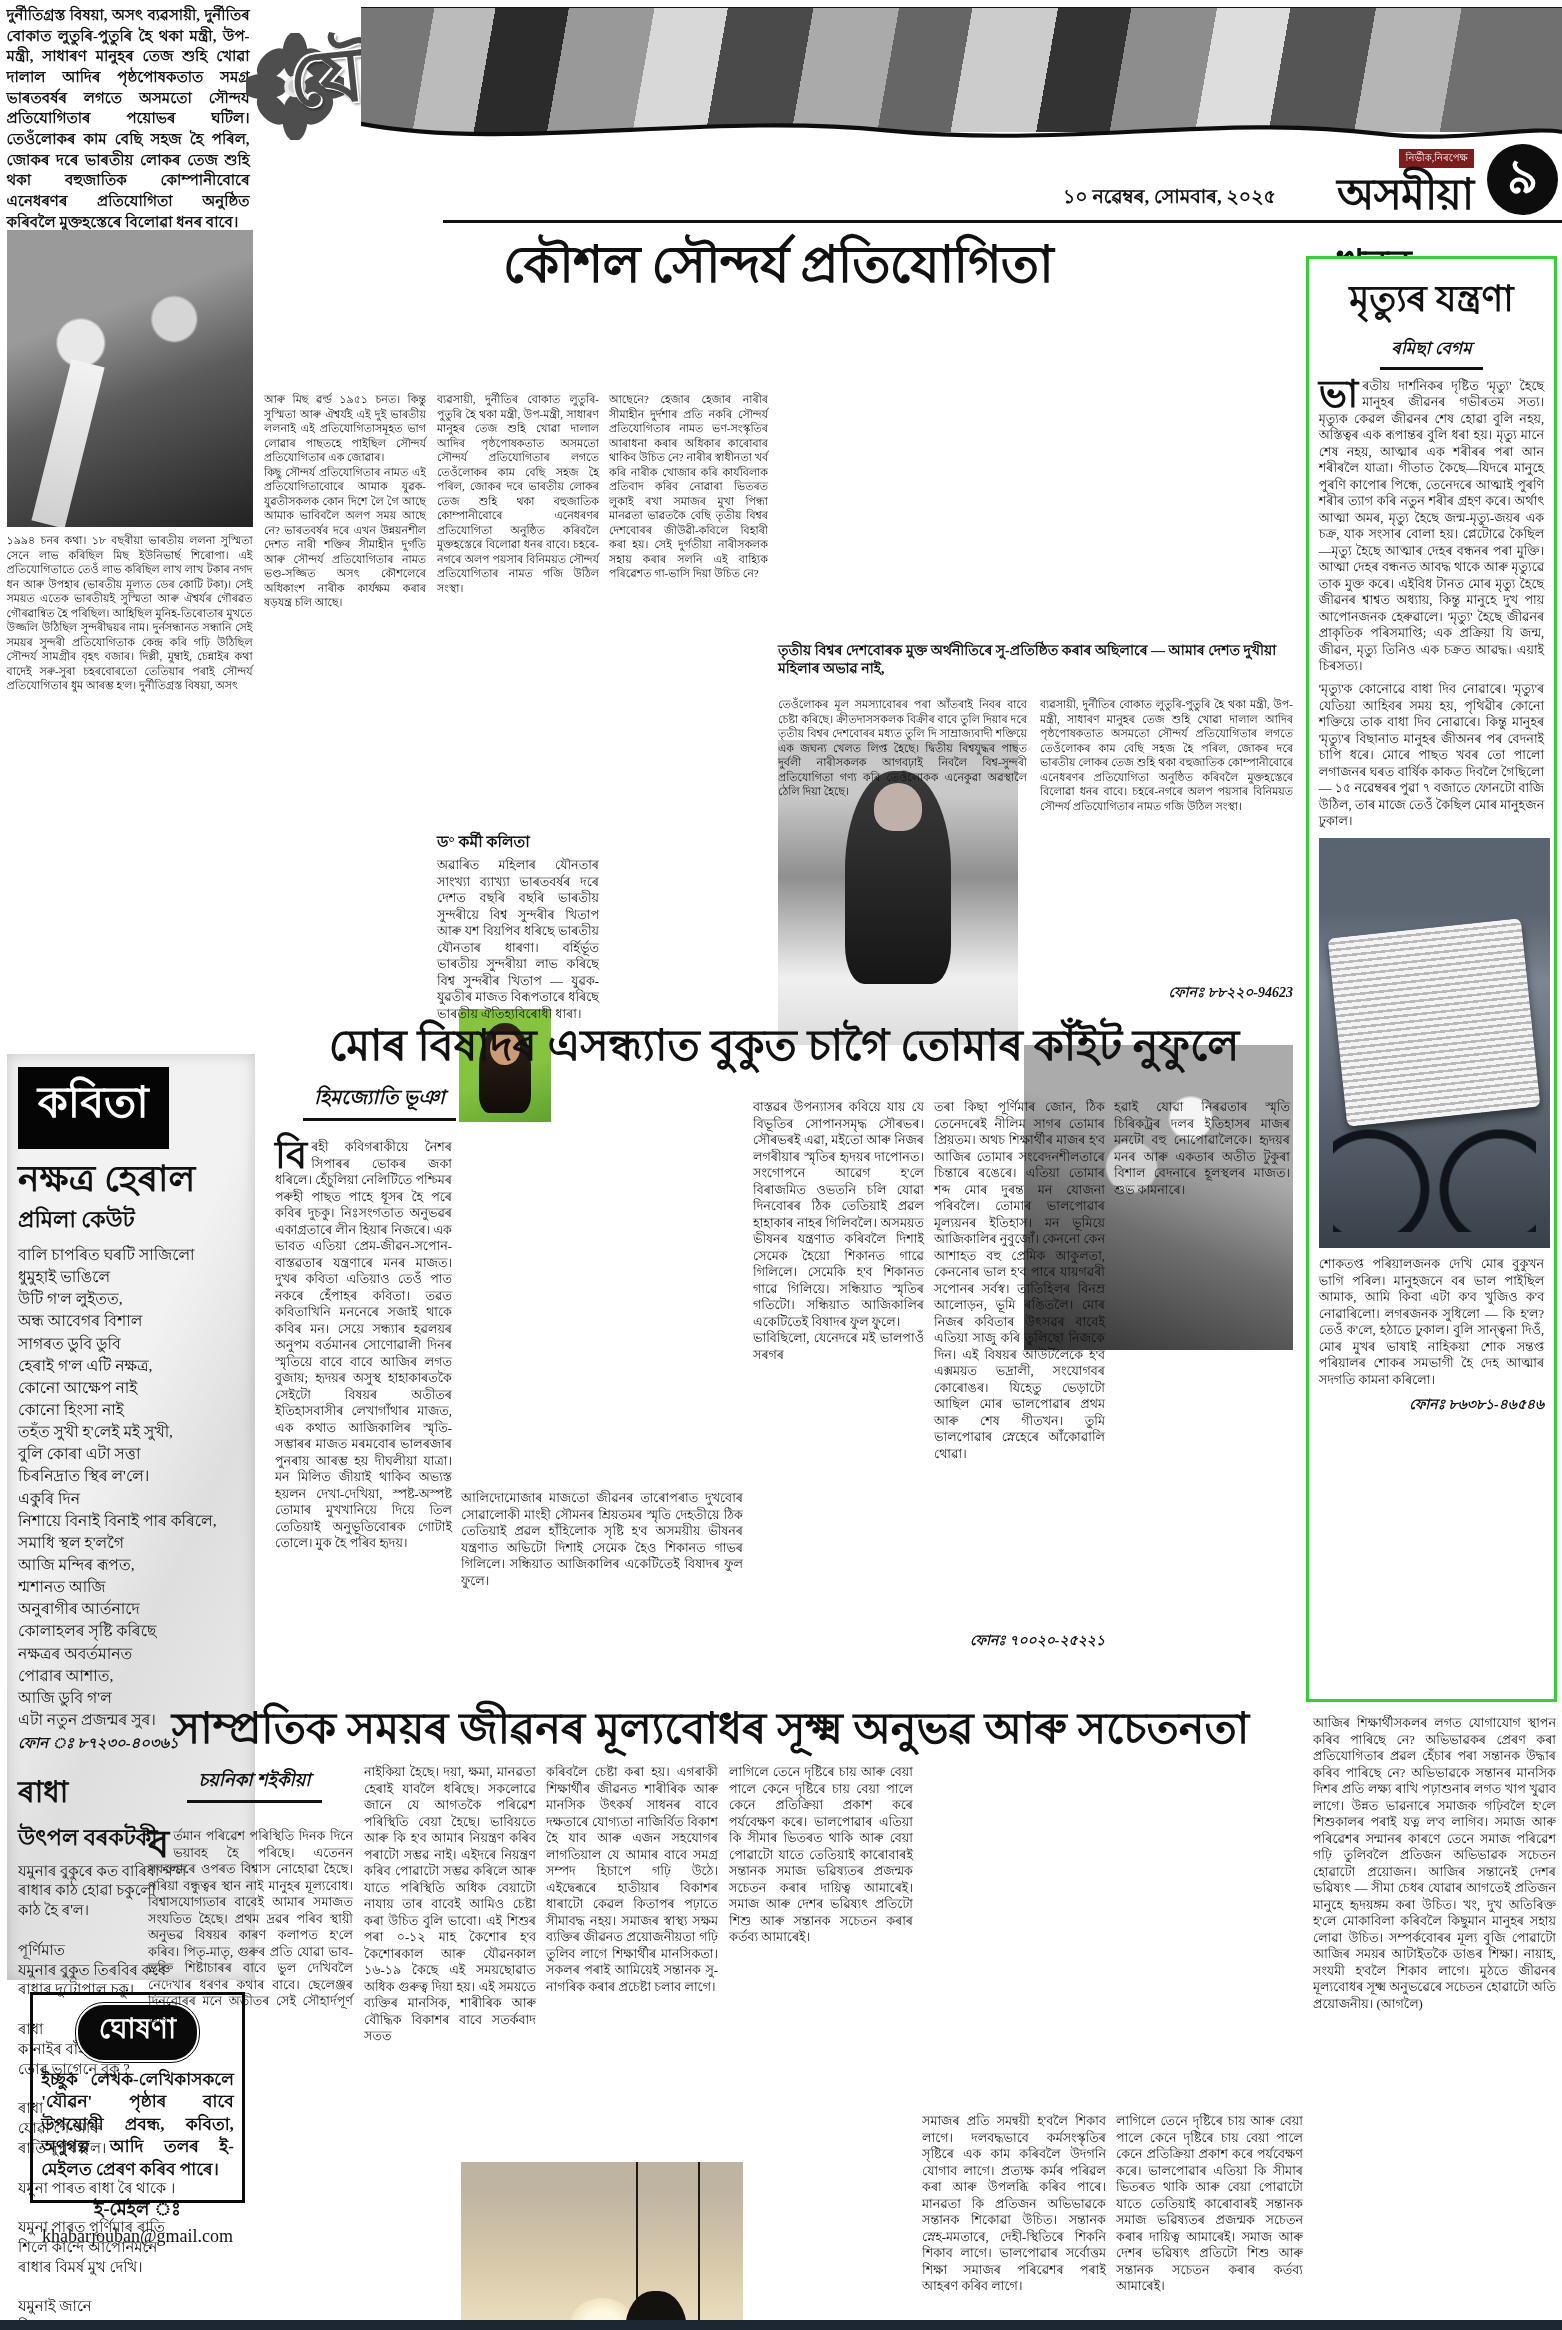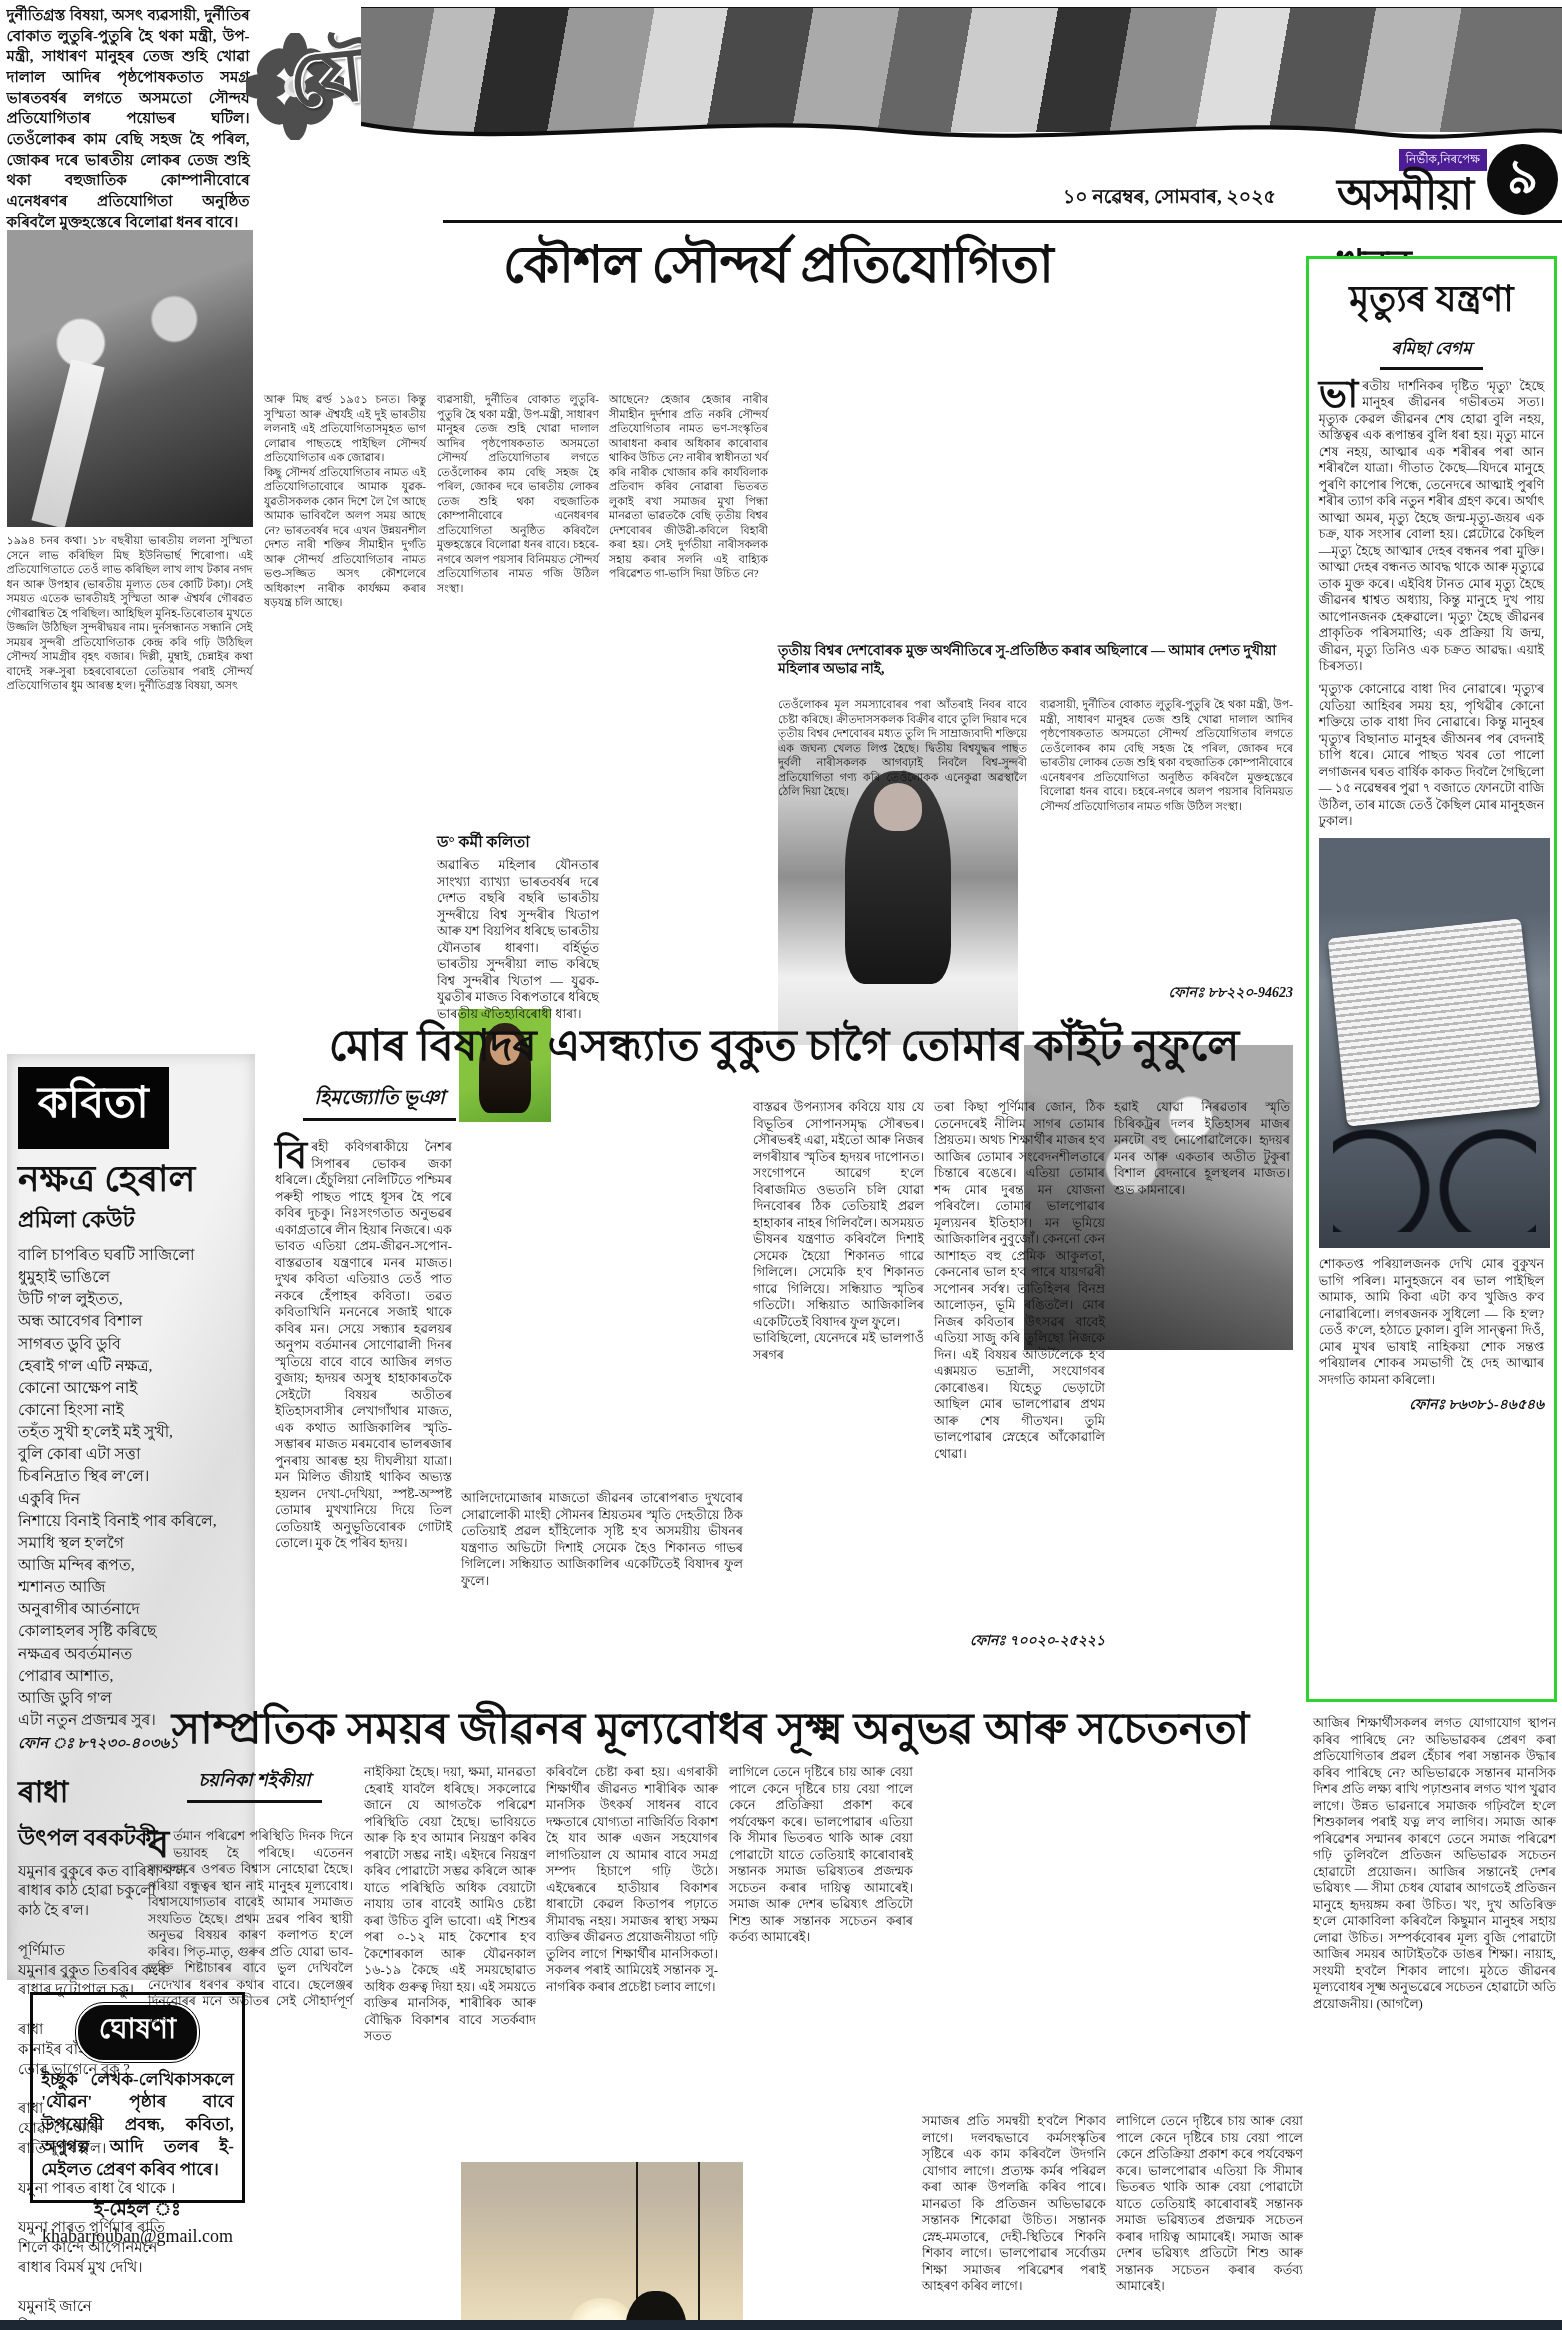--- a/index.html
+++ b/index.html
@@ -26,21 +26,21 @@
     line-height: .9;
   }
   .photo-strip {
     background:
       linear-gradient(100deg,#777 0 6%,#bbb 6% 11%,#2b2b2b 11% 17%,#999 17% 24%,#d8d8d8 24% 30%,#4a4a4a 30% 37%,#aaa 37% 44%,#666 44% 50%,#ccc 50% 57%,#333 57% 63%,#8d8d8d 63% 70%,#ddd 70% 76%,#555 76% 83%,#b5b5b5 83% 90%,#707070 90% 100%);
     border-top:1.6px solid #111;
   }
   .strip-wave { position:absolute; left:0; bottom:-23px; width:100%; height:46px; }
   .dateline { font-size: 19px; font-weight: bold; }
   .paper-name { font-size: 43px; font-weight: bold; letter-spacing:-0.8px; }
-  .tagline { background:#4c1d95; color:#fff; font-size:12px; padding:0.8px 6.6px; display:inline-block;text-align:right; }
+  .tagline { background:#7f1d1d; color:#fff; font-size:10px; padding:0.8px 6.6px; display:inline-block;text-align:right; }
   .page-circle {
     width:71px; height:71px; border-radius:50%; background:#0d0d0d; color:#fff;
     display:flex; align-items:center; justify-content:center; font-size:48px; font-weight:bold;
   }
   .rule { background:#111; }
 
   
   .head-xl { font-size: 51px; font-weight: bold; line-height: 1.15; letter-spacing:-0.8px; }
   .head-lg { font-size: 43px; font-weight: bold; line-height: 1.1; }
   .head-md { font-size: 36px; font-weight: bold; }

